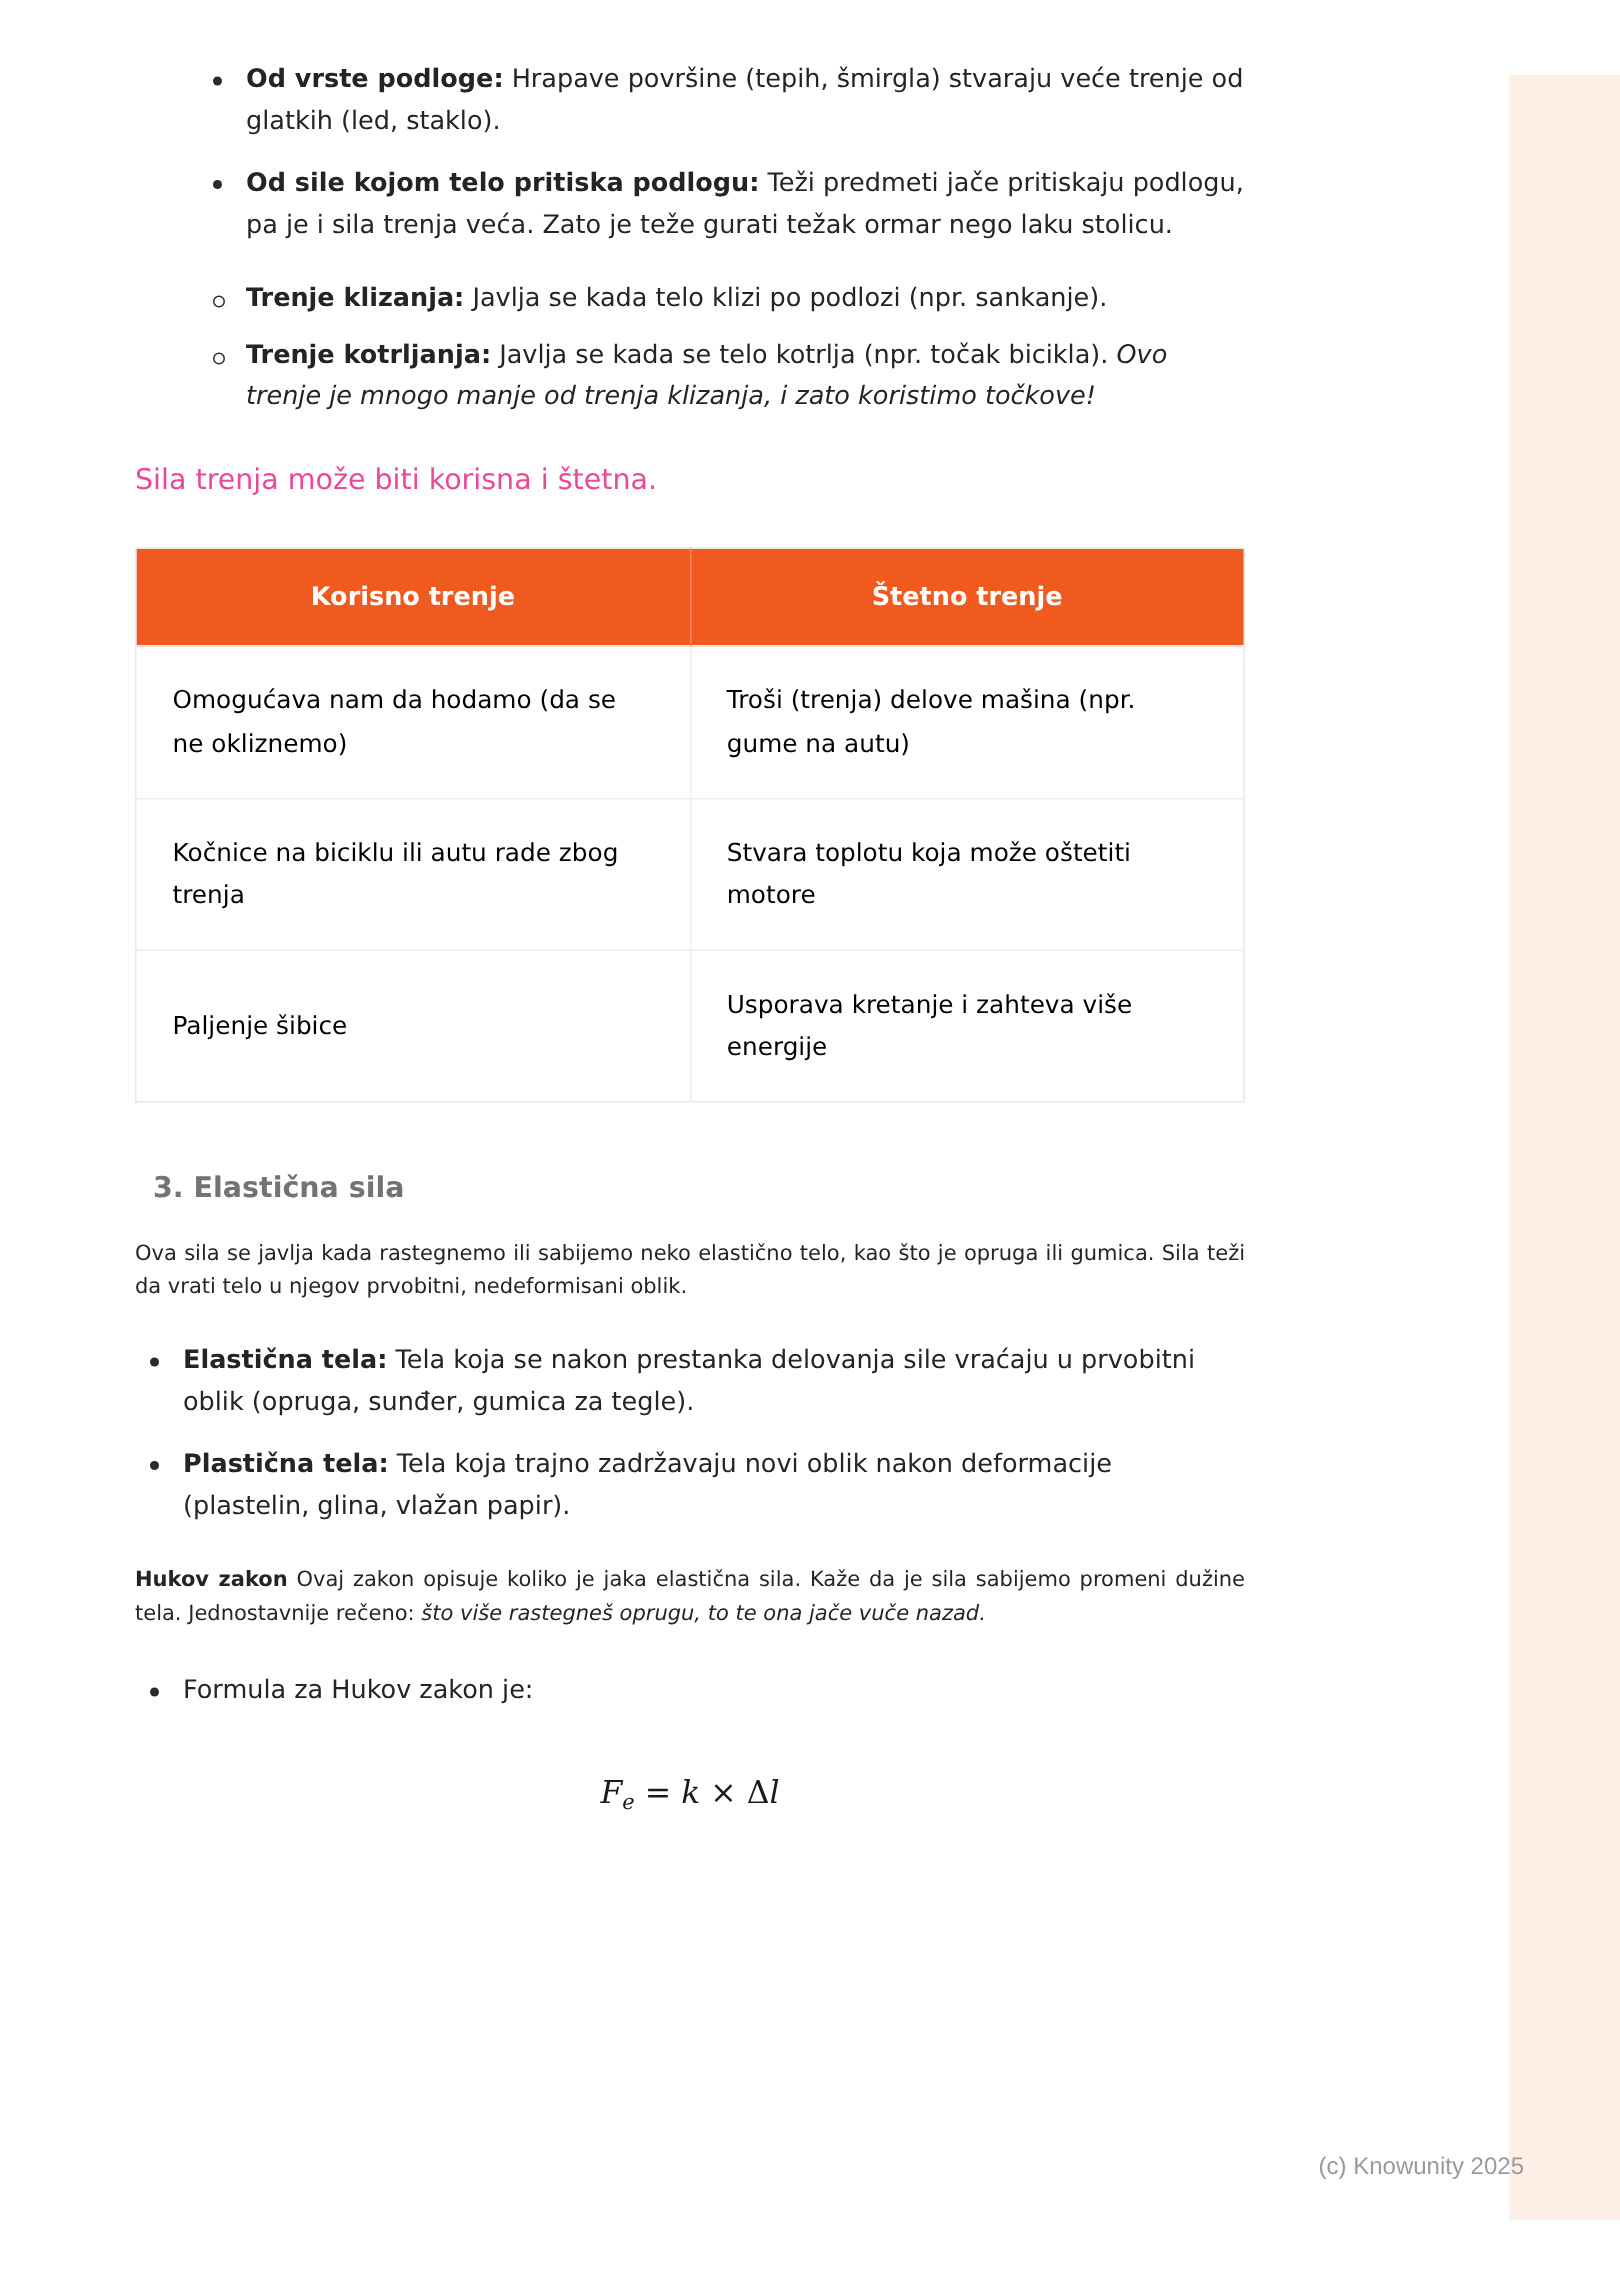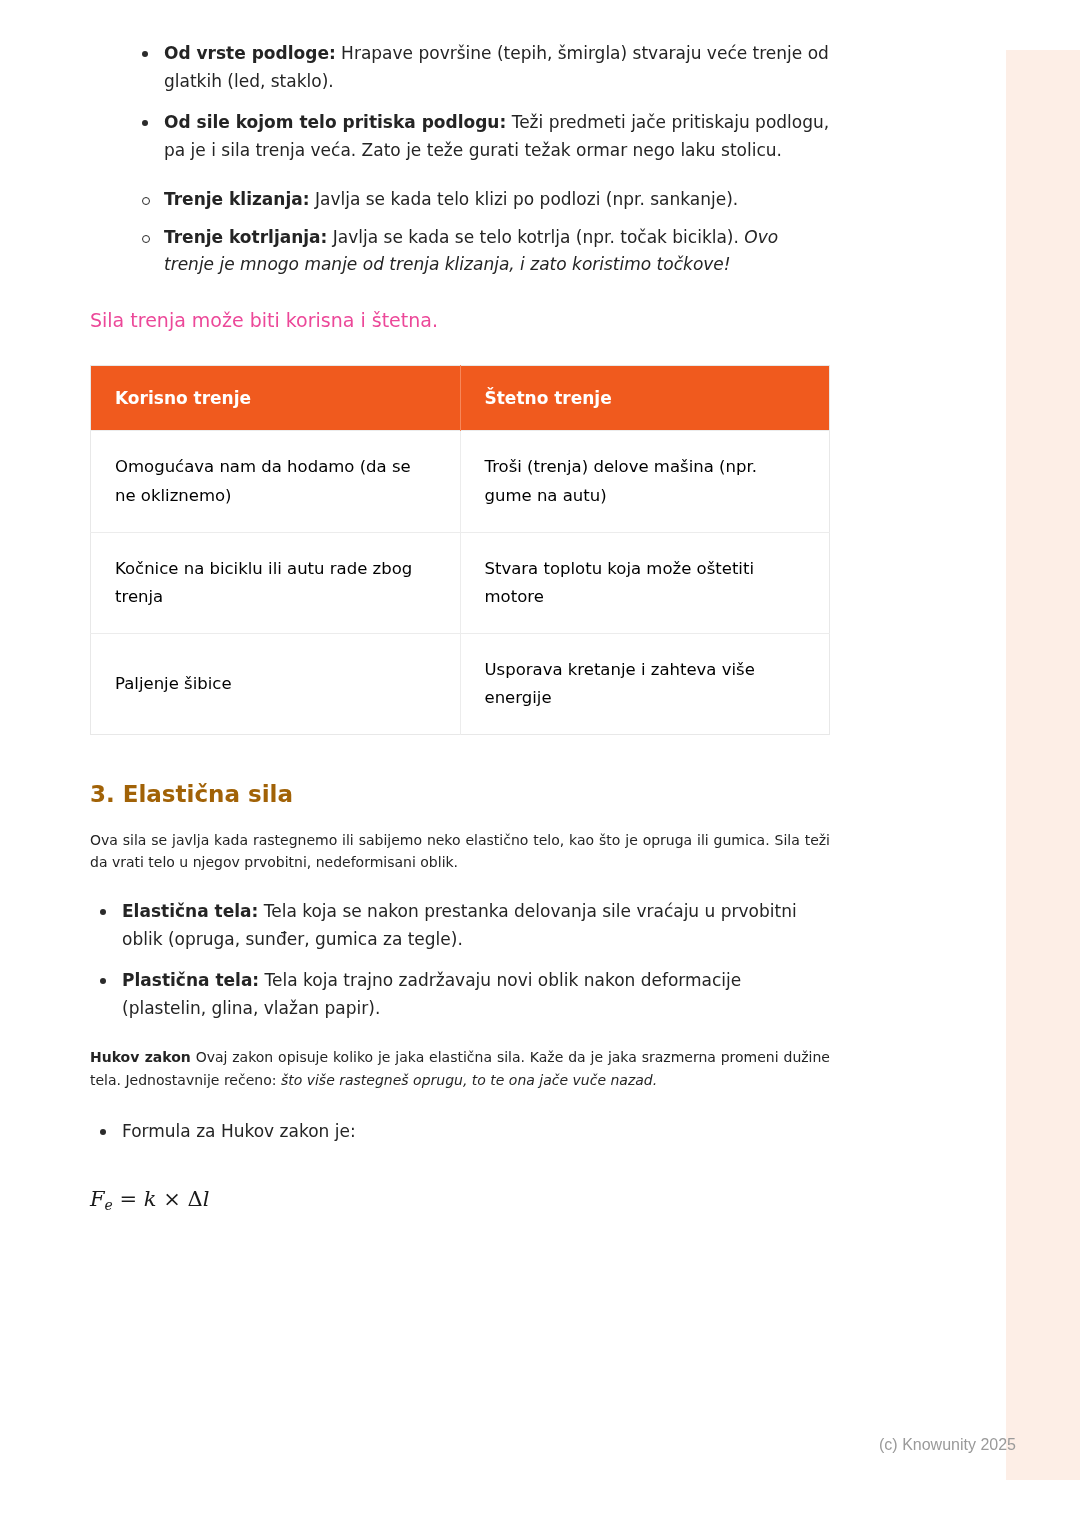--- a/index.html
+++ b/index.html
@@ -108,48 +108,48 @@
   table.cmp {
     margin-top: 30px;
     border-collapse: collapse;
     width: 740px;
     table-layout: fixed;
     border: 1px solid #e8e8e8;
   }
   table.cmp th {
     background: #f05a1e;
     color: #ffffff;
-    text-align: left;
+    text-align: center;
     font-size: 17px;
     font-weight: 700;
     padding: 22px 24px;
     border-right: 1px solid #f7875a;
   }
   table.cmp th:last-child { border-right: none; }
   table.cmp td {
     font-size: 16.5px;
     line-height: 1.7;
     color: #000000;
     padding: 22px 24px;
     border-top: 1px solid #ececec;
     border-right: 1px solid #ececec;
     vertical-align: middle;
     background: #ffffff;
   }
   table.cmp td:last-child { border-right: none; }
 
   h2.section {
-    color: #a16207;
-    font-size: 23px;
+    color: #737373;
+    font-size: 19px;
     font-weight: 700;
-    margin: 46px 0 0 0;
+    margin: 46px 0 0 12px;
   }
   .formula {
     margin-top: 42px;
-    text-align: left;
+    text-align: center;
     font-family: "DejaVu Serif", serif;
     font-size: 21px;
     color: #1a1a1a;
   }
   .formula .sub {
     font-size: 14px;
     vertical-align: -0.28em;
     font-style: italic;
   }
   .formula .it { font-style: italic; }
@@ -224,21 +224,21 @@
     <ul class="level1" style="margin-top:24px;">
       <li class="bullet">
         <span class="bold">Elastična tela:</span><span> Tela koja se nakon prestanka delovanja sile vraćaju u prvobitni oblik (opruga, sunđer, gumica za tegle).</span>
       </li>
       <li class="bullet">
         <span class="bold">Plastična tela:</span><span> Tela koja trajno zadržavaju novi oblik nakon deformacije (plastelin, glina, vlažan papir).</span>
       </li>
     </ul>
 
     <p class="para" style="margin-top:24px;">
-      <span class="bold">Hukov zakon</span><span> Ovaj zakon opisuje koliko je jaka elastična sila. Kaže da je jaka srazmerna promeni dužine tela. Jednostavnije rečeno: </span><span class="ital">što više rastegneš oprugu, to te ona jače vuče nazad.</span>
+      <span class="bold">Hukov zakon</span><span> Ovaj zakon opisuje koliko je jaka elastična sila. Kaže da je sila sabijemo promeni dužine tela. Jednostavnije rečeno: </span><span class="ital">što više rastegneš oprugu, to te ona jače vuče nazad.</span>
     </p>
 
     <ul class="level1" style="margin-top:26px;">
       <li class="bullet">
         <span>Formula za Hukov zakon je:</span>
       </li>
     </ul>
 
     <div class="formula">
       <span class="it">F</span><span class="sub">e</span> = <span class="it">k</span> × Δ<span class="it">l</span>

